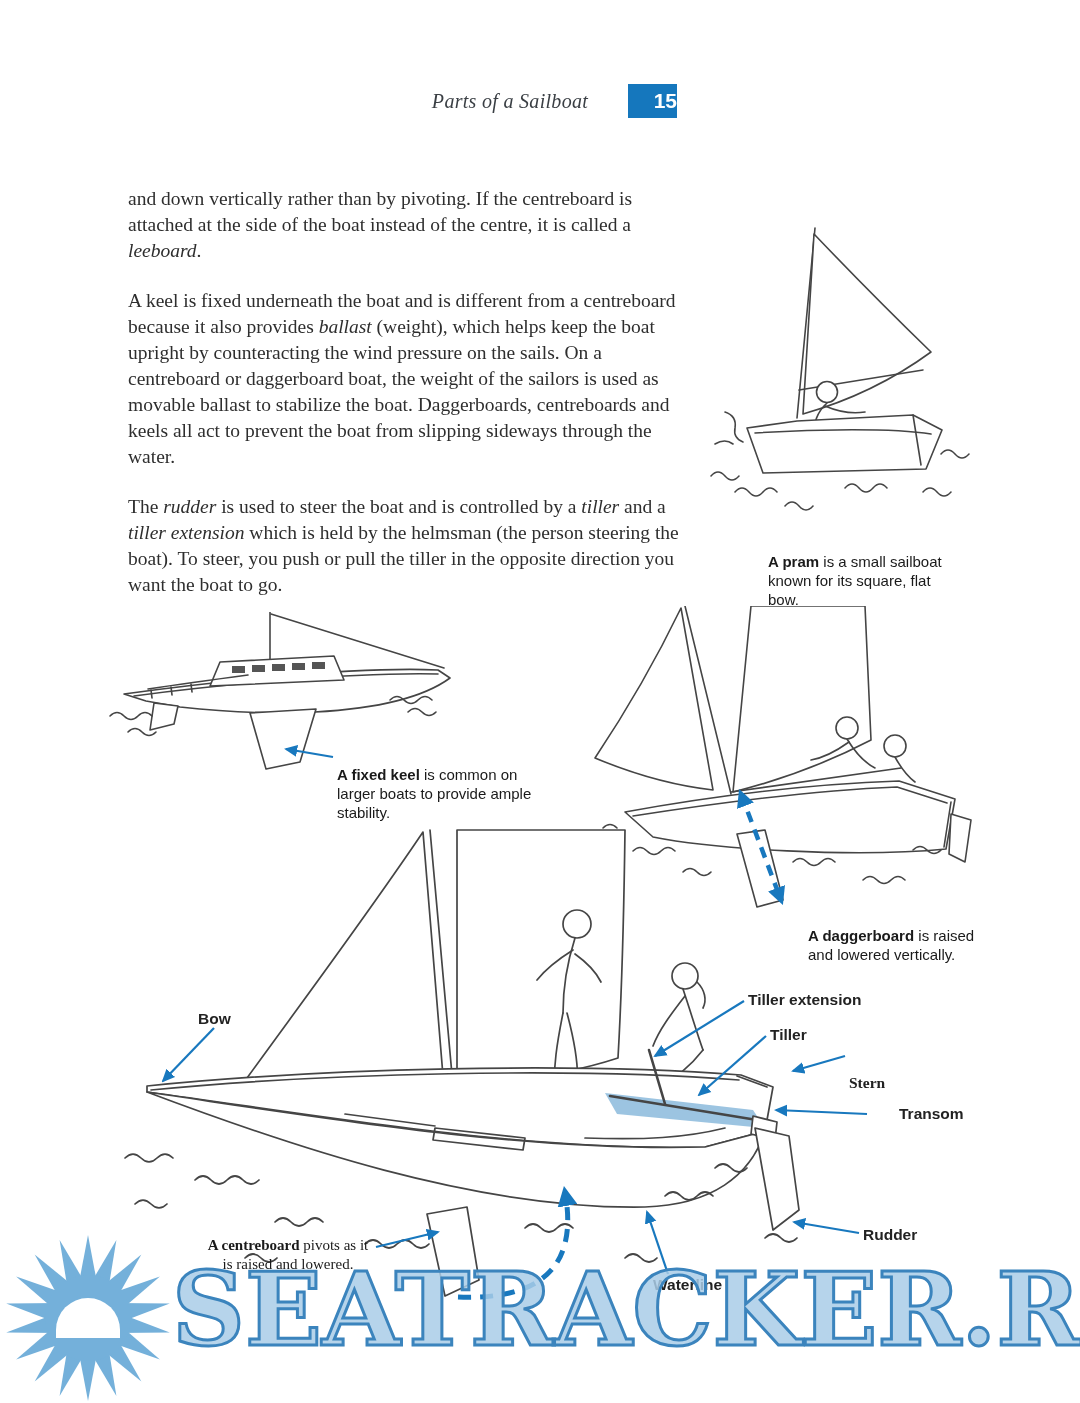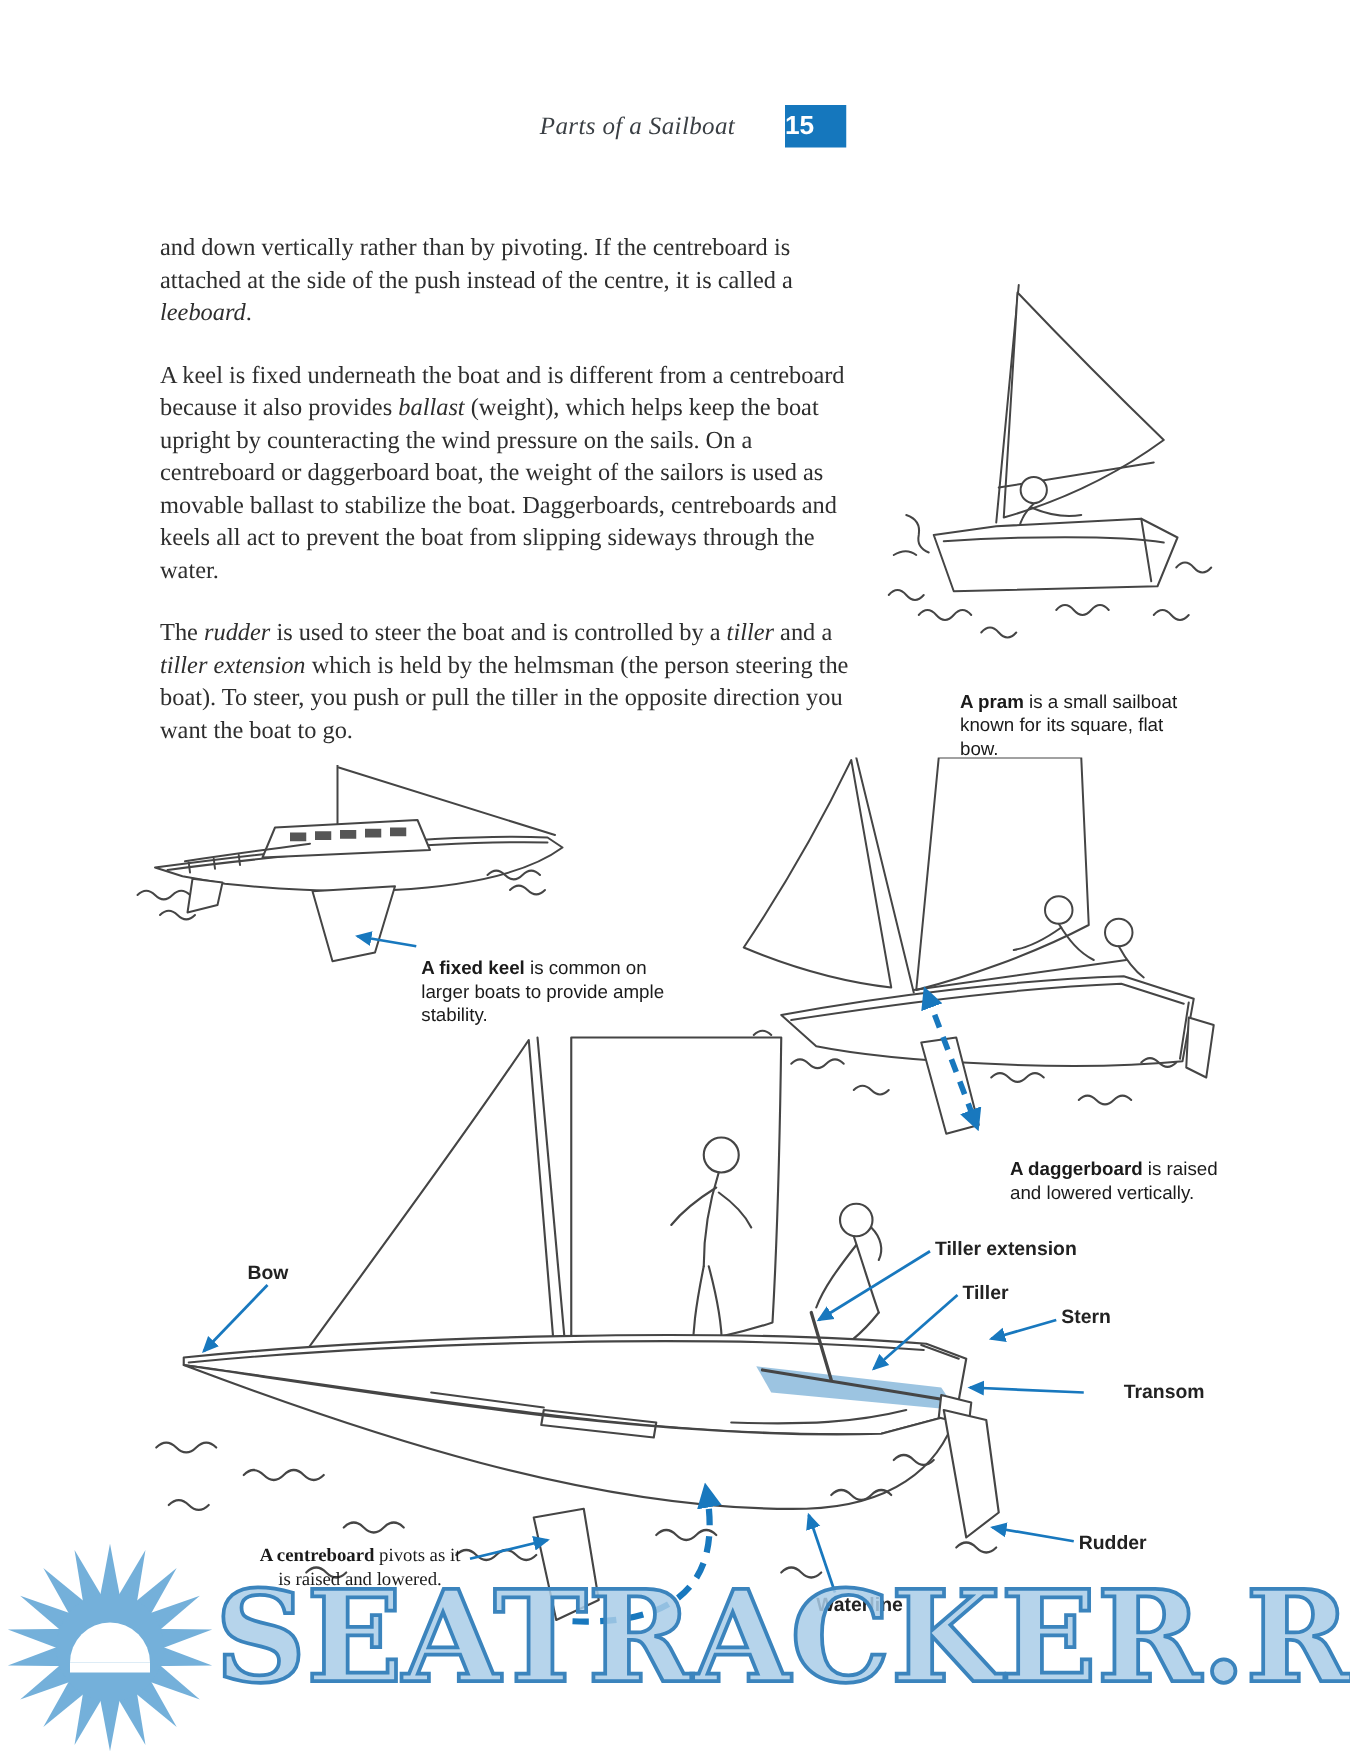--- a/index.html
+++ b/index.html
@@ -8,21 +8,21 @@
     width:1080px; height:1403px; position:relative; overflow:hidden;
     font-family:"Liberation Serif", serif;
   }
   .header-title {
     position:absolute; left:400px; top:90px; width:220px; text-align:center;
     font-style:italic; font-size:20px; color:#3a3f44; letter-spacing:.3px; z-index:6;
   }
   .pagenum {
     position:absolute; left:628px; top:84px; width:49px; height:34px;
     background:#1577bd; color:#fff; font-family:"Liberation Sans",sans-serif;
-    font-weight:bold; font-size:21px; text-align:left; line-height:34px; z-index:6;
+    font-weight:bold; font-size:21px; text-align:right; line-height:34px; z-index:6;
   }
   .bodytext {
     position:absolute; left:128px; top:186px; width:566px;
     font-size:19.5px; line-height:26px; color:#2e2e2e; z-index:6;
   }
   .bodytext p { margin-bottom:24px; }
   .italic { font-style:italic;text-align:right; }
   .caption {
     position:absolute; font-family:"Liberation Sans",sans-serif;
     font-size:15px; line-height:19px; color:#1a1a1a; z-index:6;
@@ -54,21 +54,21 @@
     <marker id="ahb" viewBox="0 0 10 10" refX="7" refY="5" markerWidth="4" markerHeight="4" orient="auto-start-reverse">
       <path d="M0,0 L10,5 L0,10 Z" fill="#1878be"></path>
     </marker>
   </defs>
 </svg>
 
 <div class="header-title">Parts of a Sailboat</div>
 <div class="pagenum">15</div>
 
 <div class="bodytext">
-  <p><span>and down vertically rather than by pivoting. If the centreboard is attached at the side of the push instead of the centre, it is called a </span><span class="italic">leeboard</span><span>.</span></p>
+  <p><span>and down vertically rather than by pivoting. If the centreboard is attached at the side of the boat instead of the centre, it is called a </span><span class="italic">leeboard</span><span>.</span></p>
   <p><span>A keel is fixed underneath the boat and is different from a centreboard because it also provides </span><span class="italic">ballast</span><span> (weight), which helps keep the boat upright by counteracting the wind pressure on the sails. On a centreboard or daggerboard boat, the weight of the sailors is used as movable ballast to stabilize the boat. Daggerboards, centreboards and keels all act to prevent the boat from slipping sideways through the water.</span></p>
   <p><span>The </span><span class="italic">rudder</span><span> is used to steer the boat and is controlled by a </span><span class="italic">tiller</span><span> and a </span><span class="italic">tiller extension</span><span> which is held by the helmsman (the person steering the boat). To steer, you push or pull the tiller in the opposite direction you want the boat to go.</span></p>
 </div>
 
 <svg class="illus" style="left:695px; top:222px;" width="300" height="328" viewBox="0 0 300 328">
   <g fill="none" stroke="#454545" stroke-width="1.6" stroke-linecap="round" stroke-linejoin="round">
     <line x1="120" y1="6" x2="102" y2="196"></line>
     <path d="M119,12 C160,55 205,100 236,130 C195,160 150,180 108,192 Z" fill="#ffffff"></path>
     <line x1="104" y1="168" x2="228" y2="148"></line>
     <circle cx="132" cy="170" r="10.5" fill="#ffffff"></circle>
@@ -211,21 +211,21 @@
 <div class="caption" style="left:808px; top:926px; width:170px;">
   <b>A daggerboard</b><span> is raised and lowered vertically.</span>
 </div>
 <div class="caption center" style="left:202px; top:1236px; width:172px;">
   <b>A centreboard</b><span> pivots as it is raised and lowered.</span>
 </div>
 
 <div class="plabel" style="left:198px; top:1010px;">Bow</div>
 <div class="plabel" style="left:748px; top:991px;">Tiller extension</div>
 <div class="plabel" style="left:770px; top:1026px;">Tiller</div>
-<div class="plabel" style="left:849px; top:1045px;">Stern</div>
+<div class="plabel" style="left:849px; top:1074px;font-family:Liberation Serif, serif;">Stern</div>
 <div class="plabel" style="left:871px; top:1105px;margin-left:28px;">Transom</div>
 <div class="plabel" style="left:863px; top:1226px;">Rudder</div>
 <div class="plabel" style="left:653px; top:1276px;">Waterline</div>
 
 <div class="watermark">
   <svg class="wm-sun" width="172" height="170" viewBox="0 0 172 170">
     <defs>
       <path id="ray" d="M0,-83 L10,-30 L-10,-30 Z"></path>
     </defs>
     <g fill="#74b0da" transform="translate(86,85)">

